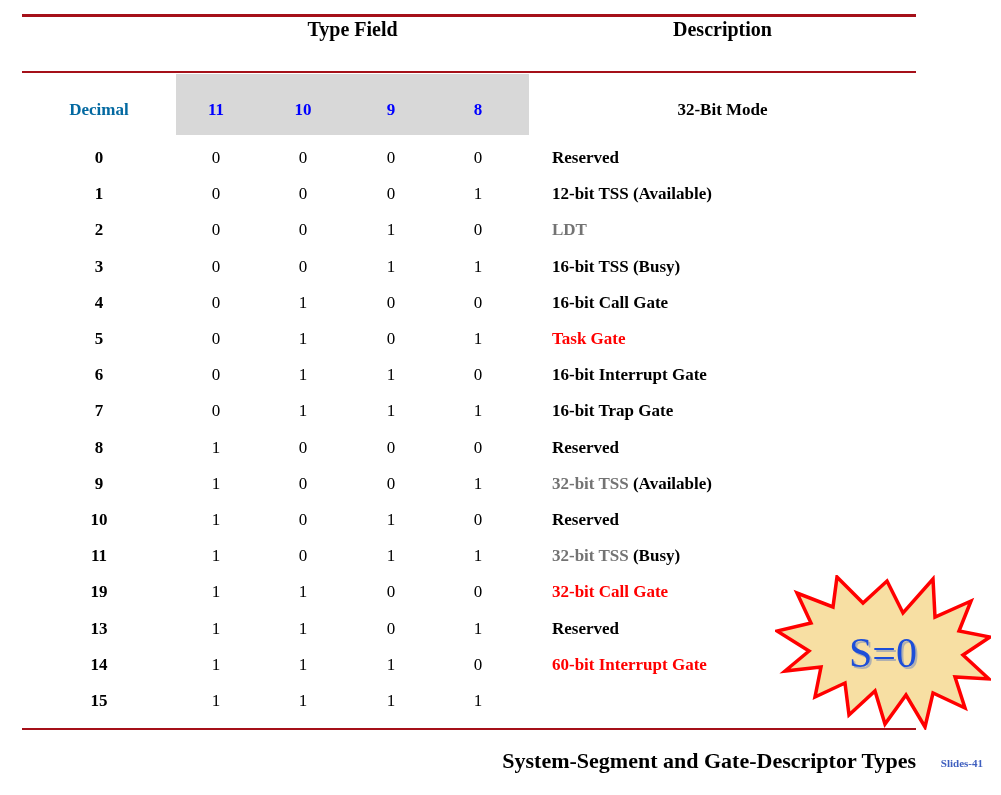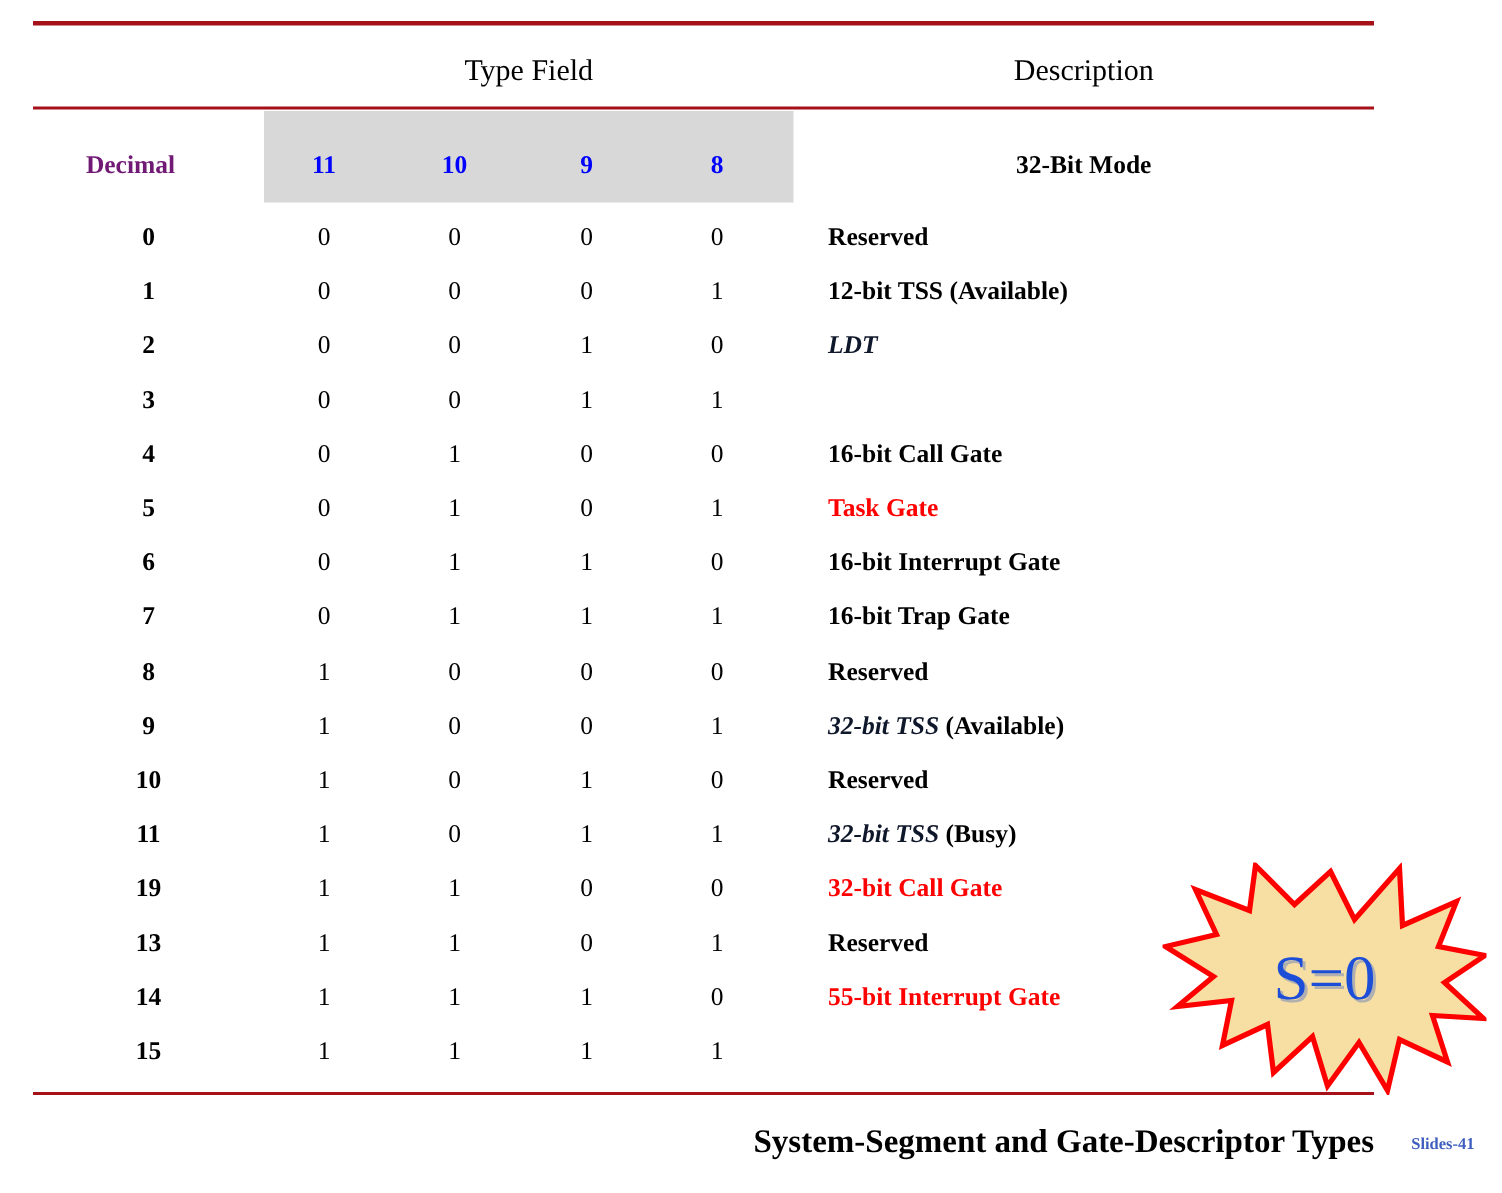--- a/index.html
+++ b/index.html
@@ -35,40 +35,40 @@
     left: 176px;
     top: 74px;
     width: 353px;
     height: 61px;
     background: #d8d8d8;
   }
 
   
   .group-head {
     position: absolute;
-    top: 36px;
+    top: 18px;
     font-size: 20px;
-    font-weight: normal;
+    font-weight: bold;
     color: #000000;
     text-align: center;
     white-space: nowrap;
   }
   .group-head.type-field   { left: 176px; width: 353px; }
   .group-head.description  { left: 529px; width: 387px; }
 
   
   .sub-head {
     position: absolute;
     top: 100px;
     font-size: 17px;
     font-weight: bold;
     text-align: center;
     white-space: nowrap;
   }
-  .sub-head.decimal { left: 10px;  width: 154px; color: #701a75; }
+  .sub-head.decimal { left: 22px;  width: 154px; color: #0369a1; }
   .sub-head.mode    { left: 529px; width: 387px; color: #000000; }
   .sub-head.bit     { width: 88px; color: #0000ff; }
   .sub-head.bit.b11 { left: 172px; }
   .sub-head.bit.b10 { left: 259px; }
   .sub-head.bit.b9  { left: 347px; }
   .sub-head.bit.b8  { left: 434px; }
 
   
   .row {
     position: absolute;
@@ -101,21 +101,21 @@
   .cell.bit.c1 { left: 259px; }
   .cell.bit.c2 { left: 347px; }
   .cell.bit.c3 { left: 434px; }
   .cell.desc {
     left: 552px;
     width: 364px;
     text-align: left;
     font-weight: bold;
   }
   .desc-black { color: #000000; text-align: right; }
-  .desc-blue  { color: #0f172a; font-style: italic; }
+  .desc-blue  { color: #737373; }
   .desc-red   { color: #ff0000; }
 
   
   .starburst {
     position: absolute;
     left: 775px;
     top: 575px;
     width: 216px;
     height: 155px;
   }
@@ -204,20 +204,21 @@
         <div class="cell bit c2">1</div>
         <div class="cell bit c3">0</div>
         <div class="cell desc desc-blue">LDT</div>
       </div>
       <div class="row" style="top: 248.6px;">
         <div class="cell dec">3</div>
         <div class="cell bit c0">0</div>
         <div class="cell bit c1">0</div>
         <div class="cell bit c2">1</div>
         <div class="cell bit c3">1</div>
+        <div class="cell desc desc-black">16-bit TSS (Busy)</div>
       </div>
       <div class="row" style="top: 284.8px;">
         <div class="cell dec">4</div>
         <div class="cell bit c0">0</div>
         <div class="cell bit c1">1</div>
         <div class="cell bit c2">0</div>
         <div class="cell bit c3">0</div>
         <div class="cell desc desc-black">16-bit Call Gate</div>
       </div>
       <div class="row" style="top: 321px;">
@@ -291,21 +292,21 @@
         <div class="cell bit c2">0</div>
         <div class="cell bit c3">1</div>
         <div class="cell desc desc-black">Reserved</div>
       </div>
       <div class="row" style="top: 646.8px;">
         <div class="cell dec">14</div>
         <div class="cell bit c0">1</div>
         <div class="cell bit c1">1</div>
         <div class="cell bit c2">1</div>
         <div class="cell bit c3">0</div>
-        <div class="cell desc desc-red">55-bit Interrupt Gate</div>
+        <div class="cell desc desc-red">60-bit Interrupt Gate</div>
       </div>
       <div class="row" style="top: 683px;">
         <div class="cell dec">15</div>
         <div class="cell bit c0">1</div>
         <div class="cell bit c1">1</div>
         <div class="cell bit c2">1</div>
         <div class="cell bit c3">1</div>
       </div>
     </div>
 

